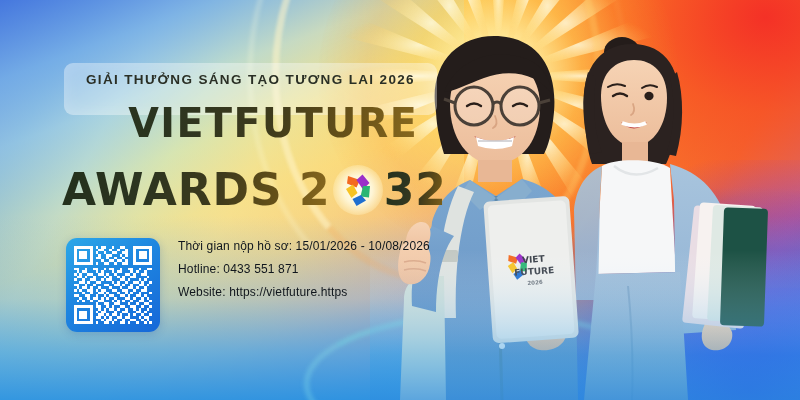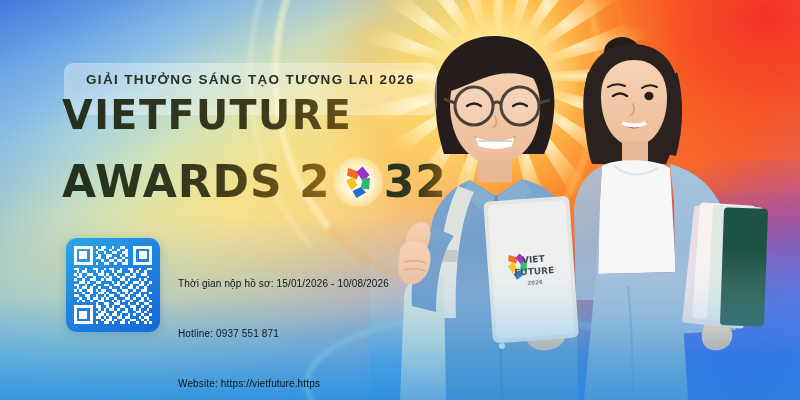--- a/index.html
+++ b/index.html
@@ -187,22 +187,23 @@
     font-weight: 700;
     letter-spacing: 1.35px;
     color: #2a2f25;
     white-space: nowrap;
     font-family: "Liberation Sans", sans-serif;
   }
 
   .title-block {
     position: absolute;
     left: 62px;
-    top: 96px;
+    top: 104px;
     width: 360px;
+    text-align: right;
   }
   .title-line {
     font-family: "DejaVu Sans", sans-serif;
     font-weight: 700;
     letter-spacing: 1.5px;
     line-height: 0.95;
     background: linear-gradient(100deg, #23301c 0%, #2c3520 30%, #3e3a1c 58%, #6a5318 82%, #8a6a1f 100%);
     -webkit-background-clip: text;
     background-clip: text;
     color: transparent;
@@ -268,27 +269,26 @@
   .reg-text { padding-top: 1px; }
   .reg-heading {
     font-size: 15px;
     font-weight: 700;
     letter-spacing: 0.55px;
     color: #10161d;
     margin-bottom: 13px;
     white-space: nowrap;
   }
   .reg-line {
-    font-size: 10px;
+    font-size: 12px;
     font-weight: 400;
     color: #10161d;
     margin-bottom: 9px;
     letter-spacing: 0.15px;
     white-space: nowrap;
-    margin-top: 39px;
   }
   .reg-line:last-child { margin-bottom: 0; }
 
   
   .people {
     position: absolute;
     right: 0;
     bottom: 0;
     width: 430px;
     height: 400px;
@@ -742,19 +742,19 @@
               <rect x="20" y="28" width="1" height="1"></rect>
               <rect x="23" y="28" width="1" height="1"></rect>
               <rect x="26" y="28" width="1" height="1"></rect>
               <rect x="28" y="28" width="1" height="1"></rect>
           </g>
         </svg>
       </div>
 
       <div class="reg-text">
         <div class="reg-line">Thời gian nộp hồ sơ: 15/01/2026 - 10/08/2026</div>
-        <div class="reg-line">Hotline: 0937 551 871</div>
+        <div class="reg-line">Hotline: 0433 551 871</div>
         <div class="reg-line">Website: https://vietfuture.https</div>
       </div>
     </div>
 
   </div>
 </div>
 
 </body></html>

